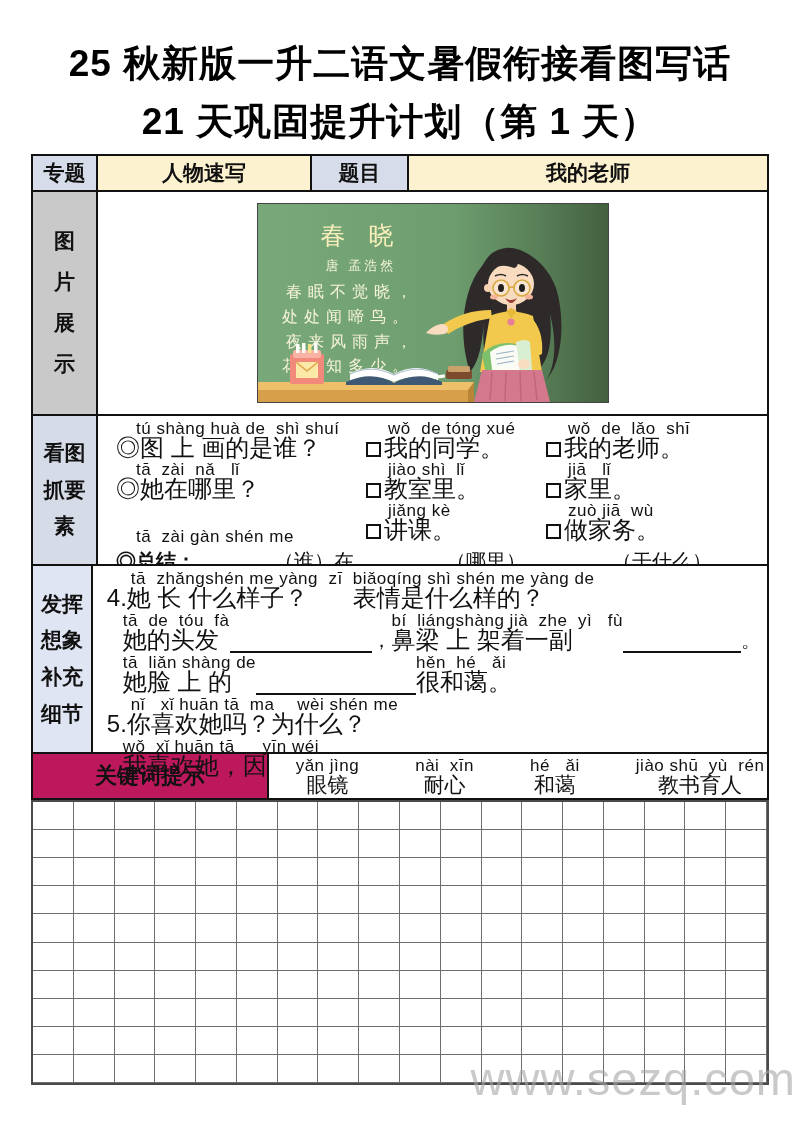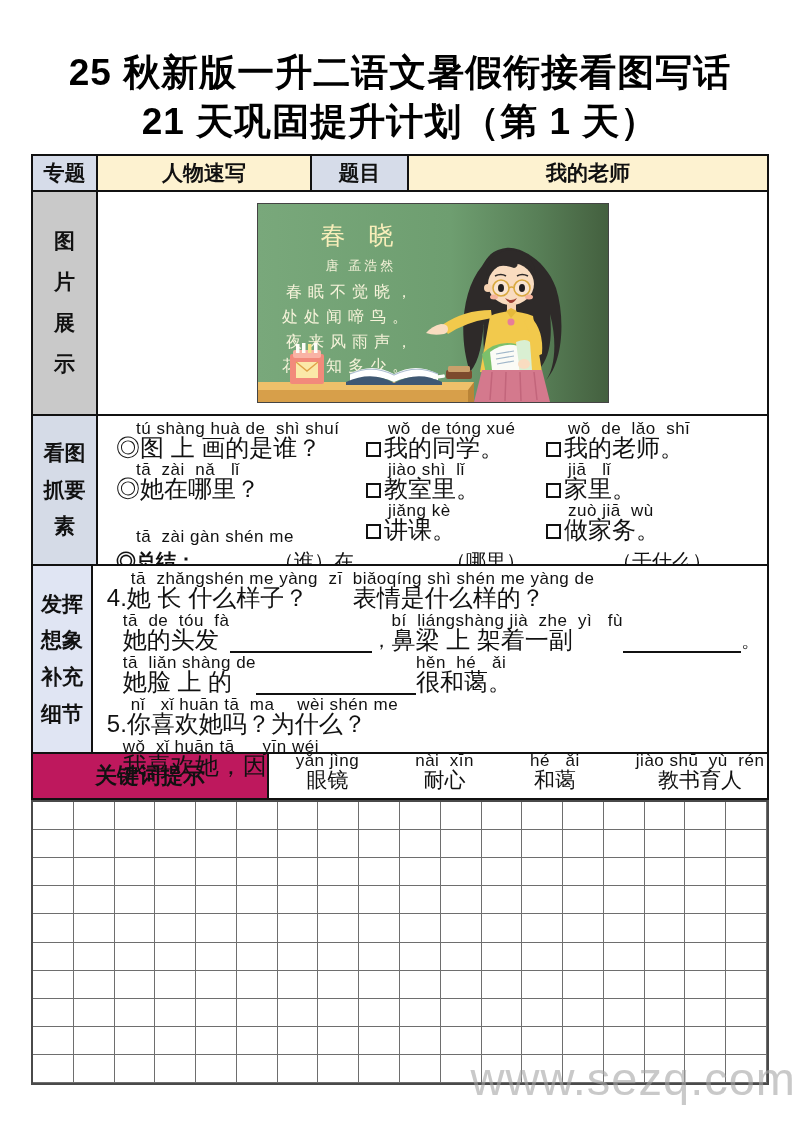--- a/index.html
+++ b/index.html
@@ -5,21 +5,21 @@
   * { margin:0; padding:0; box-sizing:border-box; }
   html,body { background:#ffffff; }
   .page {
     position:relative; width:800px; height:1131px; margin:0 auto;
     background:#fff; overflow:hidden;
     font-family:"Liberation Sans", sans-serif; color:#111;
   }
   
   .title-line { position:absolute; left:0; width:100%; text-align:center;
     font-weight:bold; font-size:37px; letter-spacing:1px; color:#000; }
-  .title-1 { top:48px; }
+  .title-1 { top:39px; }
   .title-2 { top:97px; }
 
   
   .ws { position:absolute; left:31px; top:154px; width:738px;
         border:2px solid #111; background:#fff; }
   .wrow { display:flex; border-bottom:2px solid #111; }
   .wrow:last-child { border-bottom:none; }
   .lab { border-right:2px solid #111; display:flex; align-items:center;
          justify-content:center; font-weight:bold; font-size:21px; text-align:center; }
   .lab .wrap { display:block; width:46px; word-break:break-all; line-height:1.75; }
@@ -68,21 +68,21 @@
   .sum-line { display:flex; align-items:flex-end; margin-top:5px; font-size:20px;font-family:Liberation Serif, serif; }
   .sum-line .bold { font-weight:bold; }
   .sum-line .cnl { font-size:20px; line-height:26px; white-space:nowrap; }
 
   
   .img-body { padding:6px 6px 0 14px; }
   .iline { display:flex; align-items:flex-end; margin-bottom:3px; }
   .iline .cnl { font-size:20px; line-height:26px; white-space:nowrap; }
 
   
-  .kw-body { display:flex; align-items:flex-start; justify-content:center; gap:56px;
+  .kw-body { display:flex; align-items:flex-end; justify-content:center; gap:56px;
              padding-left:24px; }
   .kw { text-align:center; }
   .kw .py { text-align:center; }
   .kw .cn { font-size:21px; }
 
   
   .char-grid { position:absolute; left:31px; top:800px; width:738px; height:285px;
                display:grid; border:2px solid #4a4a4a; background:#fff; }
   .gcell { border-right:1px solid #6e6e6e; border-bottom:1px solid #6e6e6e; }
 

